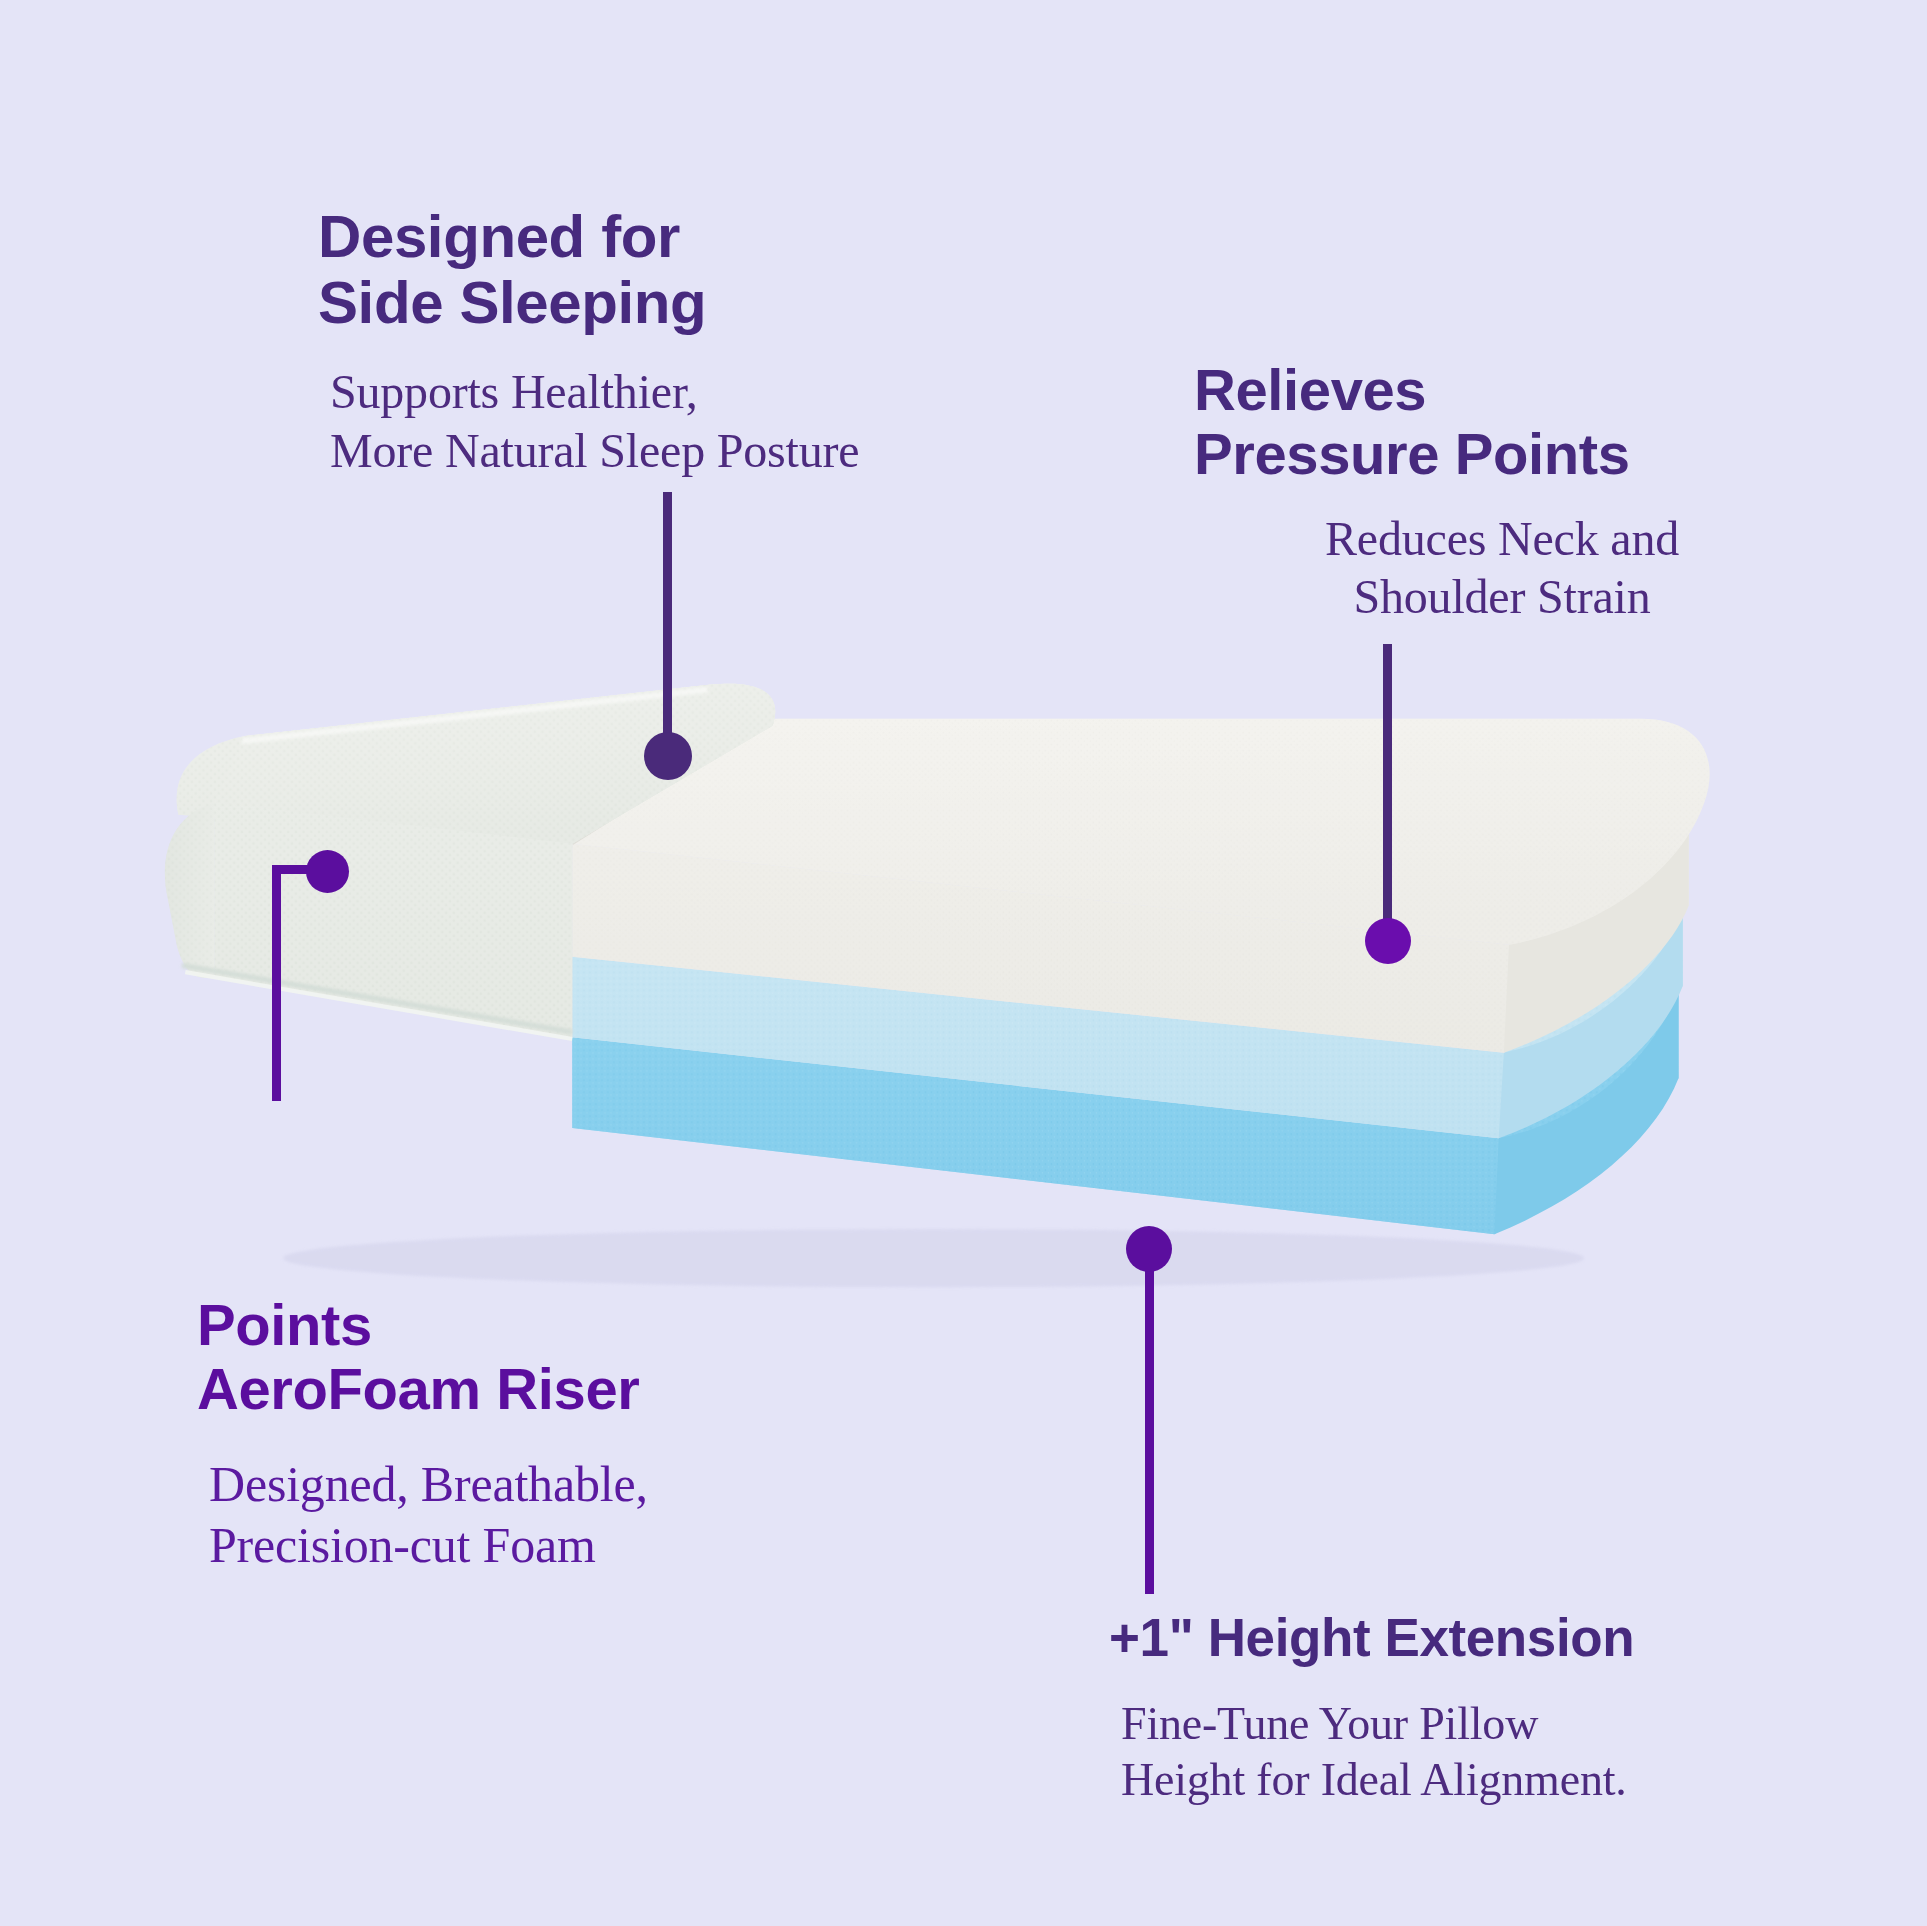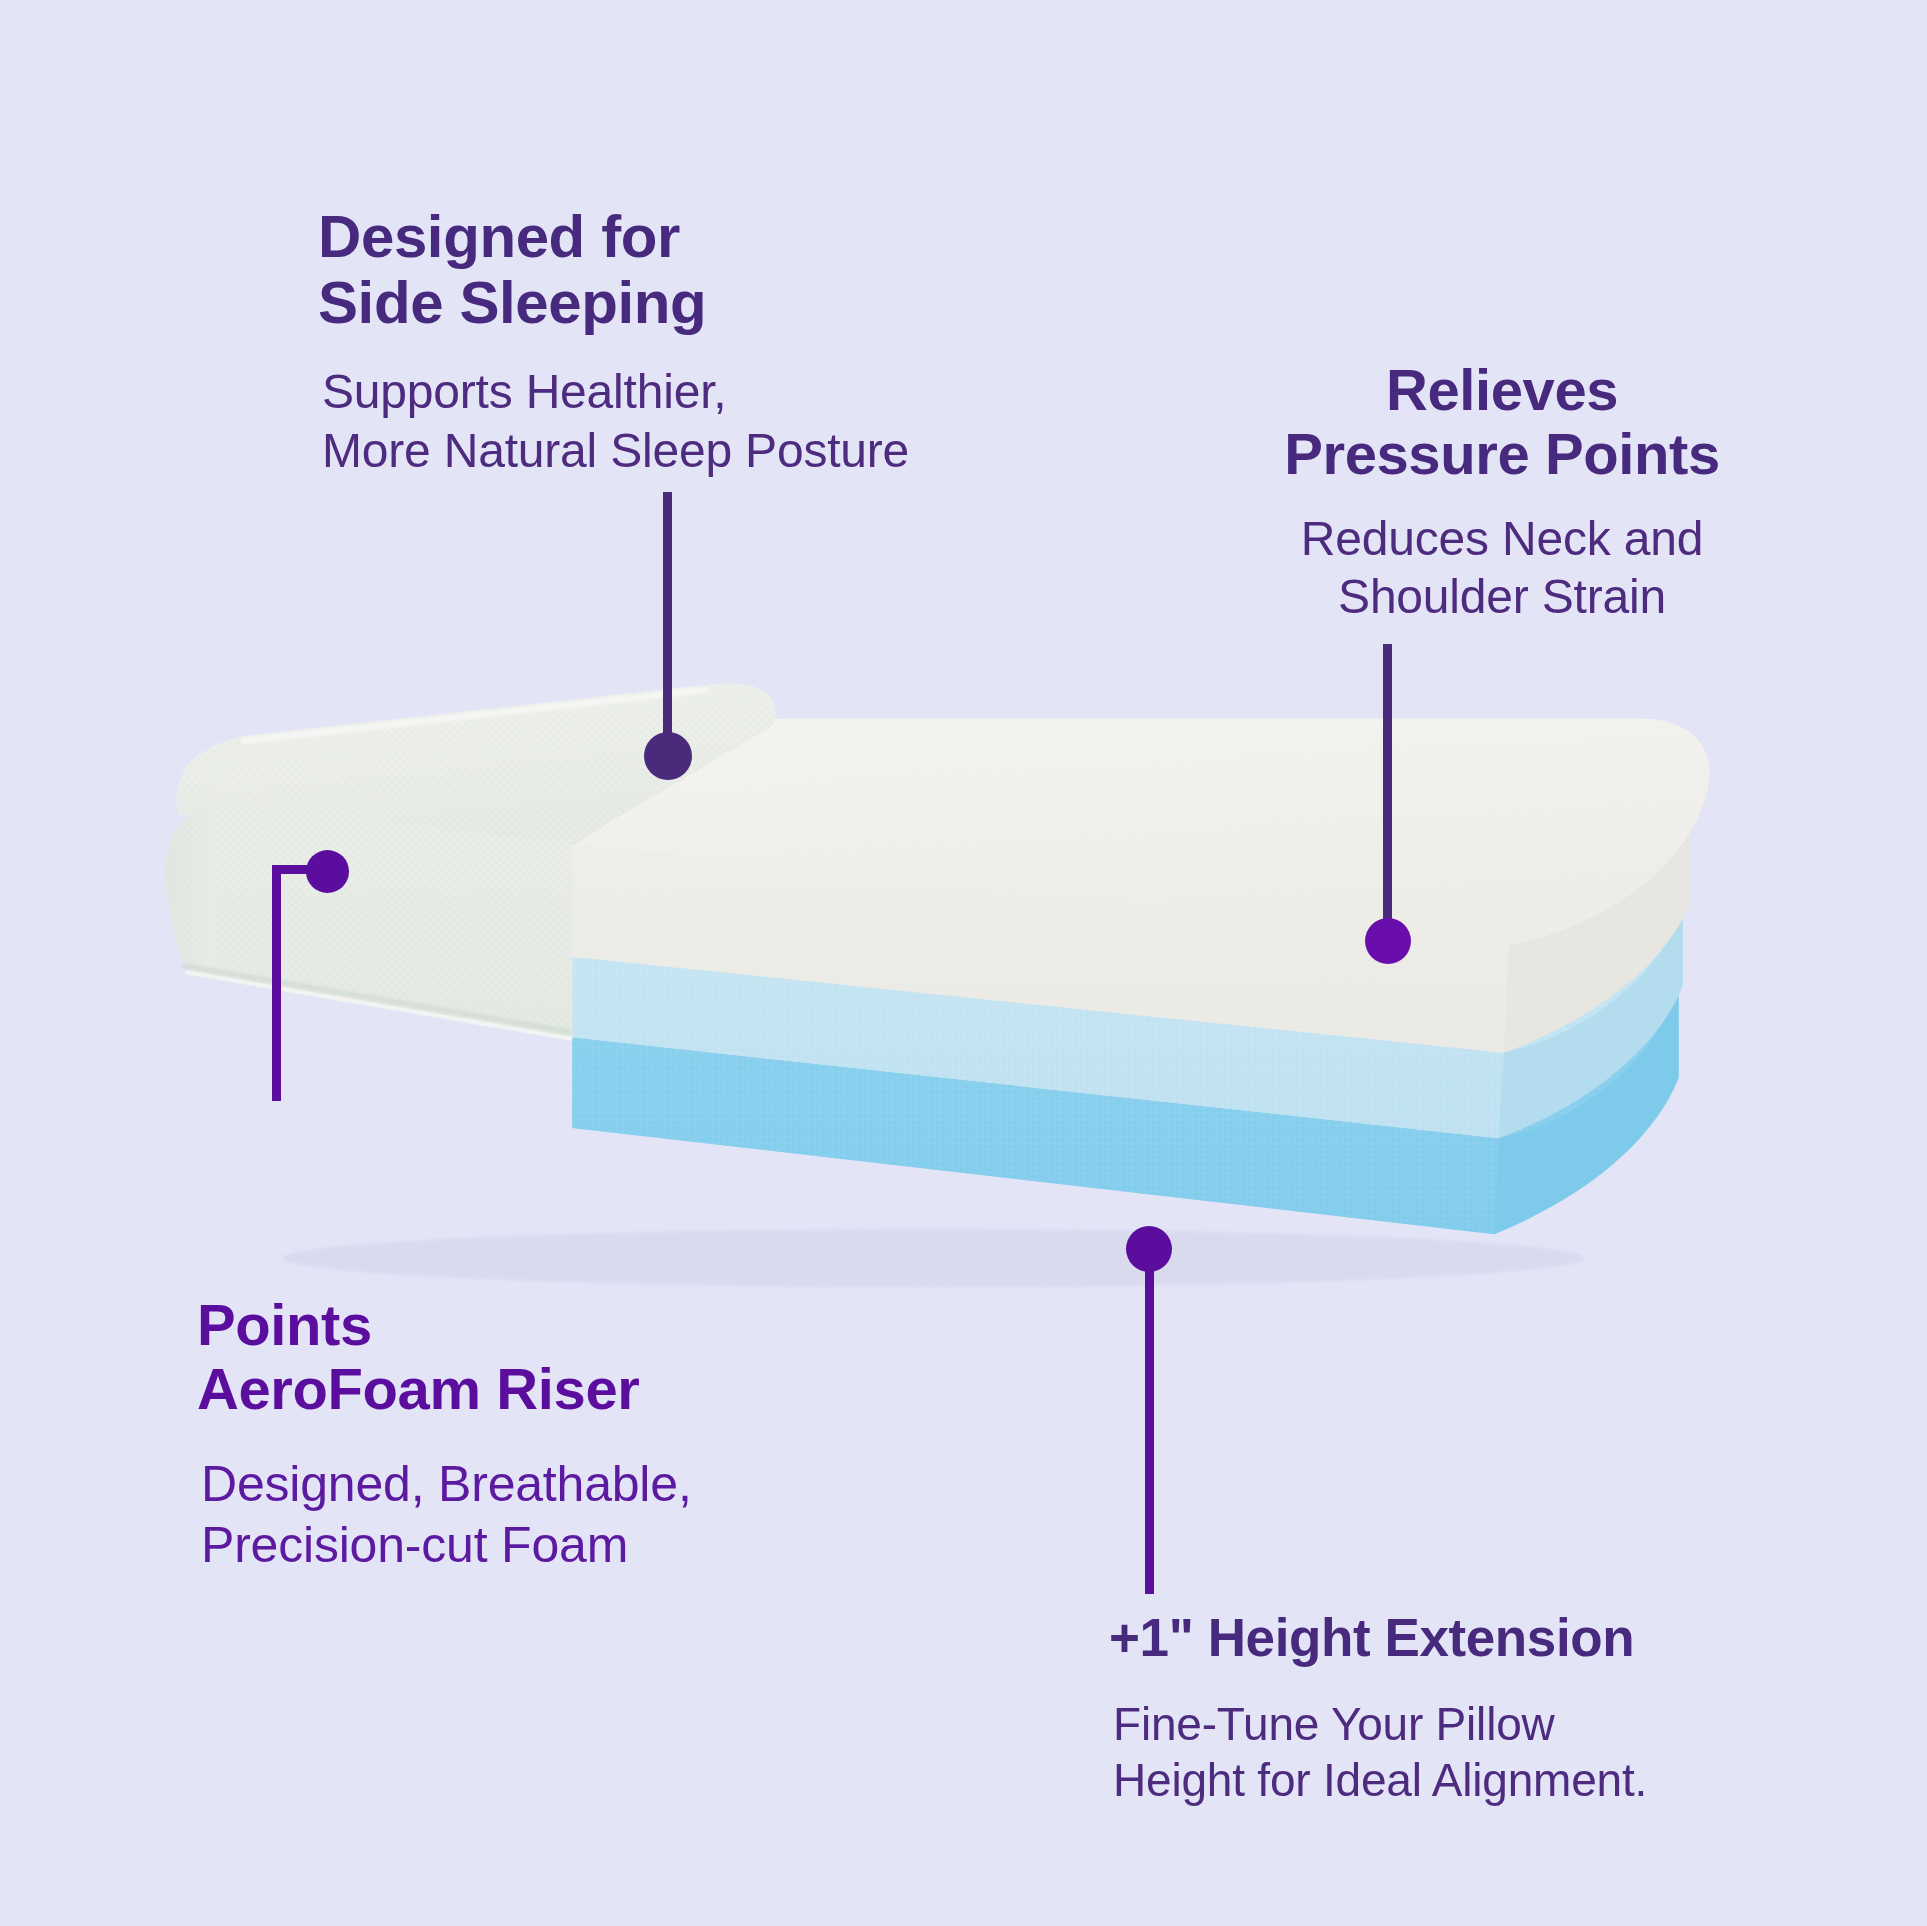--- a/index.html
+++ b/index.html
@@ -17,32 +17,33 @@
   .c-title{
     font-weight:bold;
     line-height:1.10;
     letter-spacing:-0.4px;
     white-space:pre-line;
     margin:0;
   }
   .c-sub{
     line-height:1.22;
     white-space:pre-line;
-    margin:4px;
+    margin:12px;
     letter-spacing:-0.2px;
+    font-family:Liberation Serif, serif;
   }
 
   
   #callout-side-sleeping{left:318px;top:204px;width:770px;}
   #callout-side-sleeping .c-title{font-size:60px;color:#472a7e;}
   #callout-side-sleeping .c-sub{font-size:48px;color:#4d2b7f;margin-top:27px;}
 
   
   #callout-pressure-points{left:1194px;top:358px;width:616px;}
-  #callout-pressure-points .c-title{font-size:58px;color:#472a7e;text-align:center;}
+  #callout-pressure-points .c-title{font-size:58px;color:#472a7e;}
   #callout-pressure-points .c-sub{font-size:48px;color:#4d2b7f;margin-top:24px;text-align:center;}
 
   
   #callout-aerofoam-riser{left:197px;top:1293px;width:668px;}
   #callout-aerofoam-riser .c-title{font-size:58px;color:#5b0e9e;}
   #callout-aerofoam-riser .c-sub{font-size:50px;color:#5b1aa0;margin-top:33px;}
 
   
   #callout-height-extension{left:1109px;top:1609px;width:719px;}
   #callout-height-extension .c-title{font-size:53px;color:#472a7e;}

